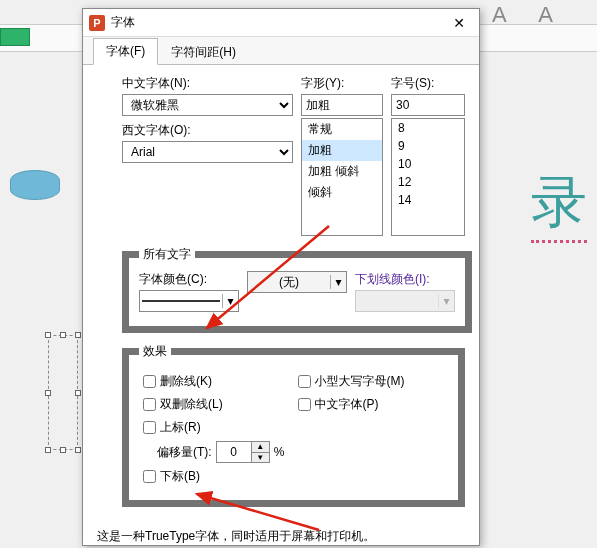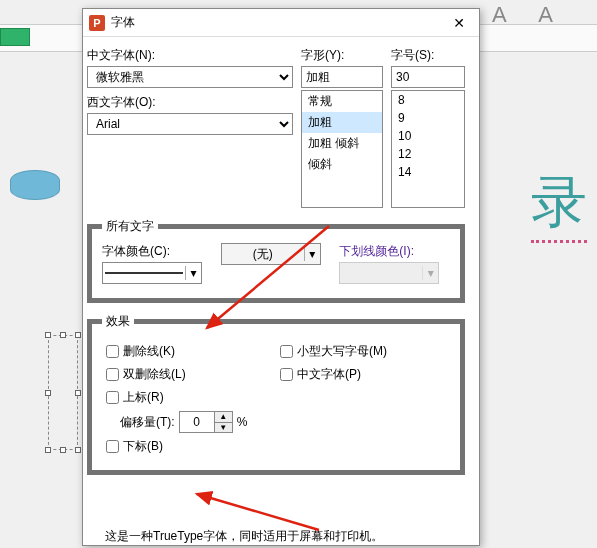--- a/index.html
+++ b/index.html
@@ -113,20 +113,21 @@
   .tab.active {
     background:#fff;
     border-color:#bbb;
     border-bottom:1px solid #fff;
   }
 
   .body {
     padding: 10px 14px 6px 4px;
     flex:1;
     overflow:hidden;
+    margin-left:35px;
   }
   .row { display:flex; gap:8px; margin-bottom:4px; }
   .col { display:flex; flex-direction:column; }
   label.lbl { margin-bottom:2px; display:block; }
 
   select.combo, input.txt {
     height: 22px;
     border:1px solid #888;
     font-family:inherit; font-size:12px;
     padding:1px 4px;
@@ -134,21 +135,21 @@
   }
   .listbox {
     border:1px solid #888;
     overflow-y:auto;
     background:#fff;
   }
   .listbox .opt { padding:2px 6px; cursor:default; white-space:nowrap }
   .listbox .opt.sel { background:#cde8ff; }
 
   fieldset.group {
-    border:5px solid #737373;
+    border:7px solid #737373;
     margin: 10px 0 0 0;
     padding: 8px 10px 10px 10px;
   }
   fieldset.group > legend { padding: 0 4px; }
 
   .color-combo {
     display:inline-flex; align-items:center;
     border:1px solid #888; height:22px; width:100px;
     background:#fff;
   }
@@ -182,21 +183,21 @@
 
   .spinner{
     display:inline-flex; border:1px solid #888; height:22px; width:54px;
   }
   .spinner input{ border:none; width:34px; text-align:center; font-family:inherit;font-size:12px; outline:none;}
   .spinner .sp-btns{ display:flex; flex-direction:column; width:18px; border-left:1px solid #888;}
   .spinner .sp-btns i{flex:1; font-style:normal; font-size:8px; display:flex;align-items:center;justify-content:center; background:#eee;}
   .spinner .sp-btns i:first-child{border-bottom:1px solid #888;}
 
   .footer-desc{
-    padding:6px 14px 0 22px;
+    padding:6px 14px 0 14px;
     position:relative;
   }
 
   .disabled-label{ color:#4c1d95; }
 
   
   .arrow {
     position:absolute; background:transparent; pointer-events:none;
   }
   .arrow svg{position:absolute;left:0;top:0;}
@@ -220,20 +221,24 @@
     <i class="mb"></i>
 </div>
 
 <div class="dialog">
   <div class="titlebar">
     <span class="p-icon">P</span>
     <span class="title">字体</span>
     <span class="close">✕</span>
   </div>
 
+  <div class="tabs">
+    <div class="tab active">字体(F)</div>
+    <div class="tab">字符间距(H)</div>
+  </div>
 
   <div class="body">
 
     <div class="row">
       <div class="col" style="flex:1.6">
         <label class="lbl">中文字体(N):</label>
         <select class="combo">
           <option>微软雅黑</option>
         </select>
         <label class="lbl" style="margin-top:6px">西文字体(O):</label>

